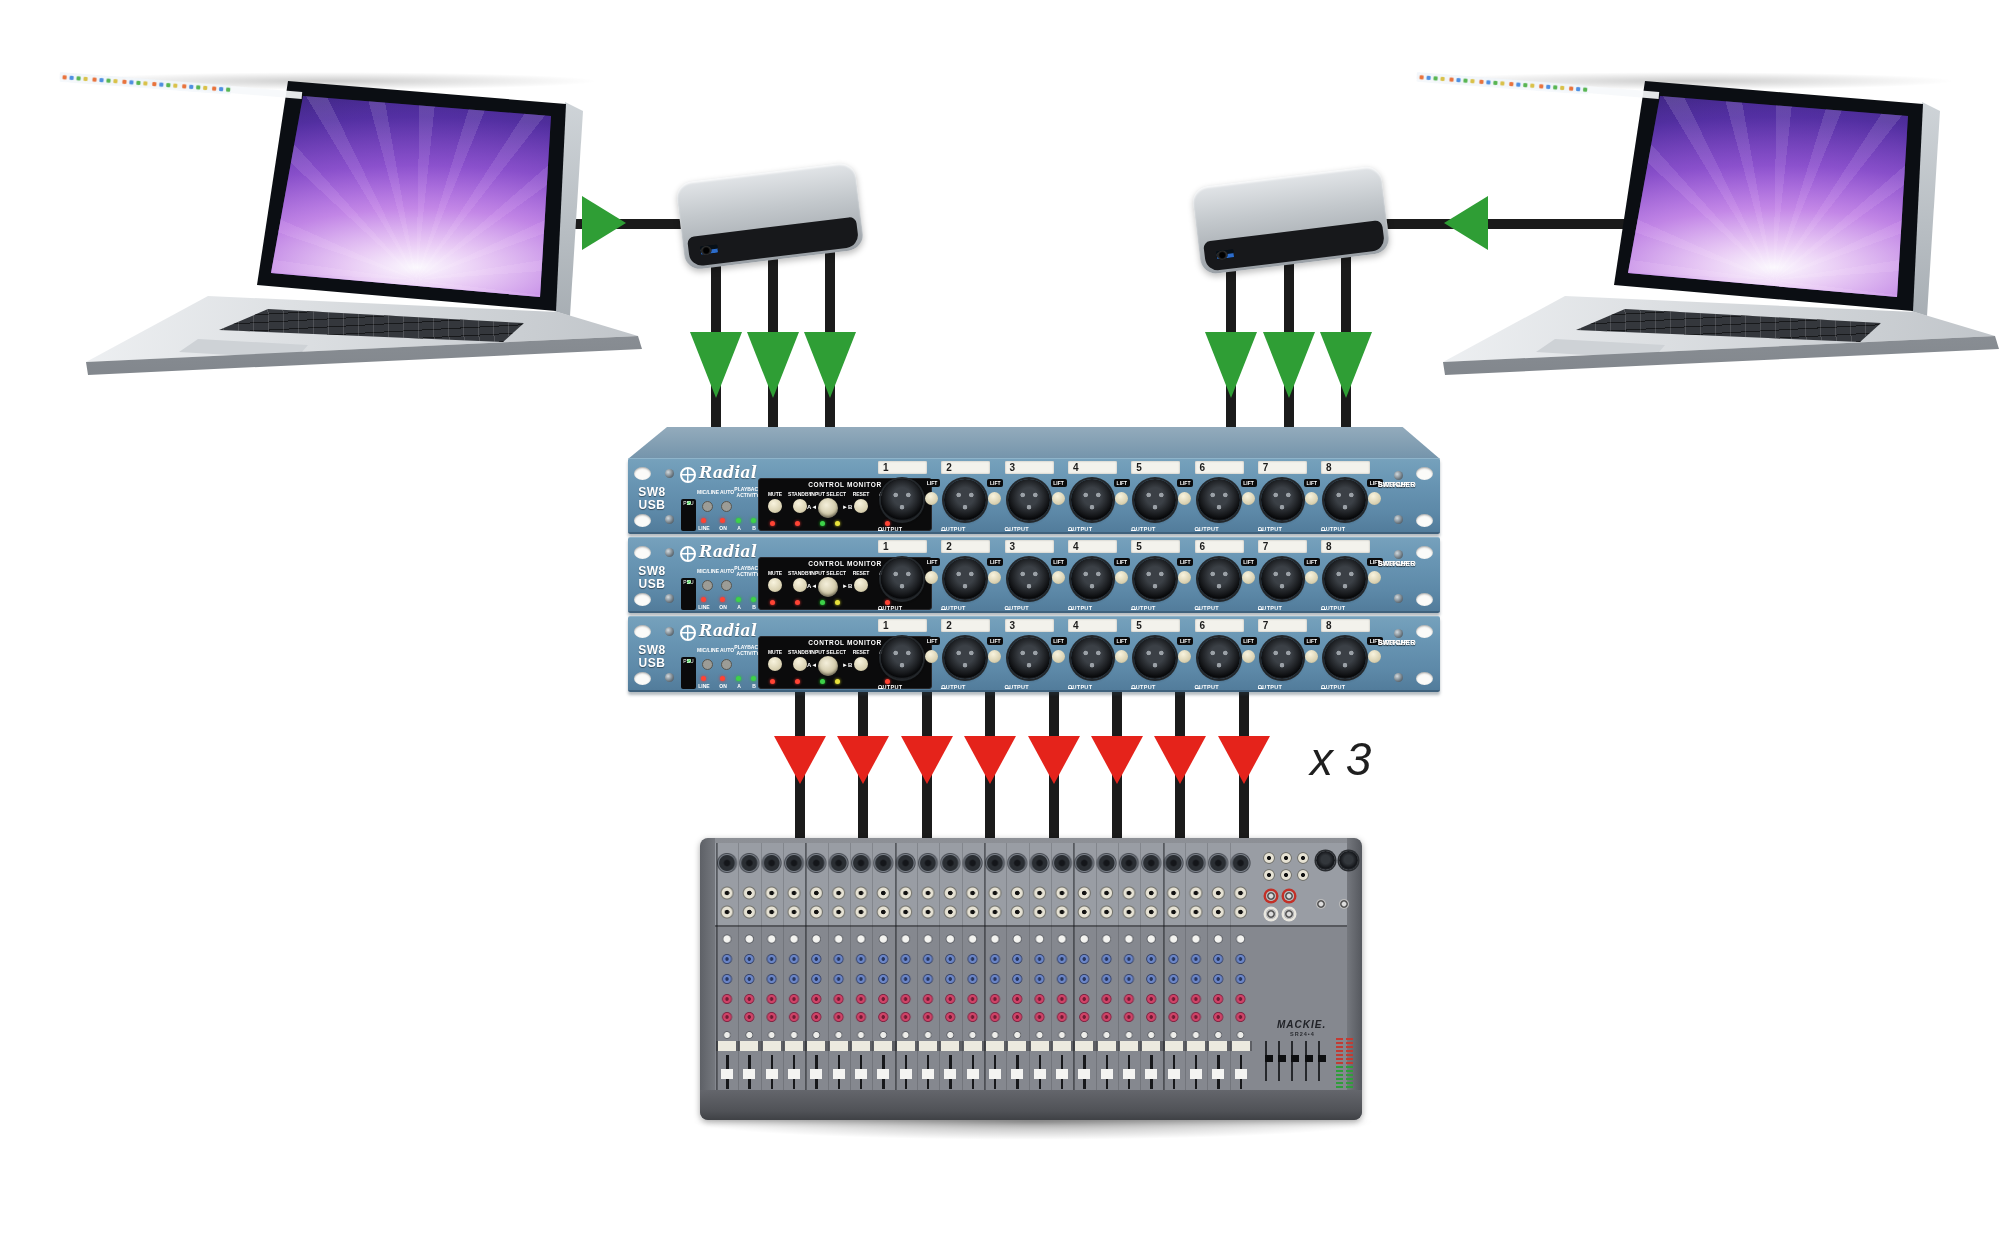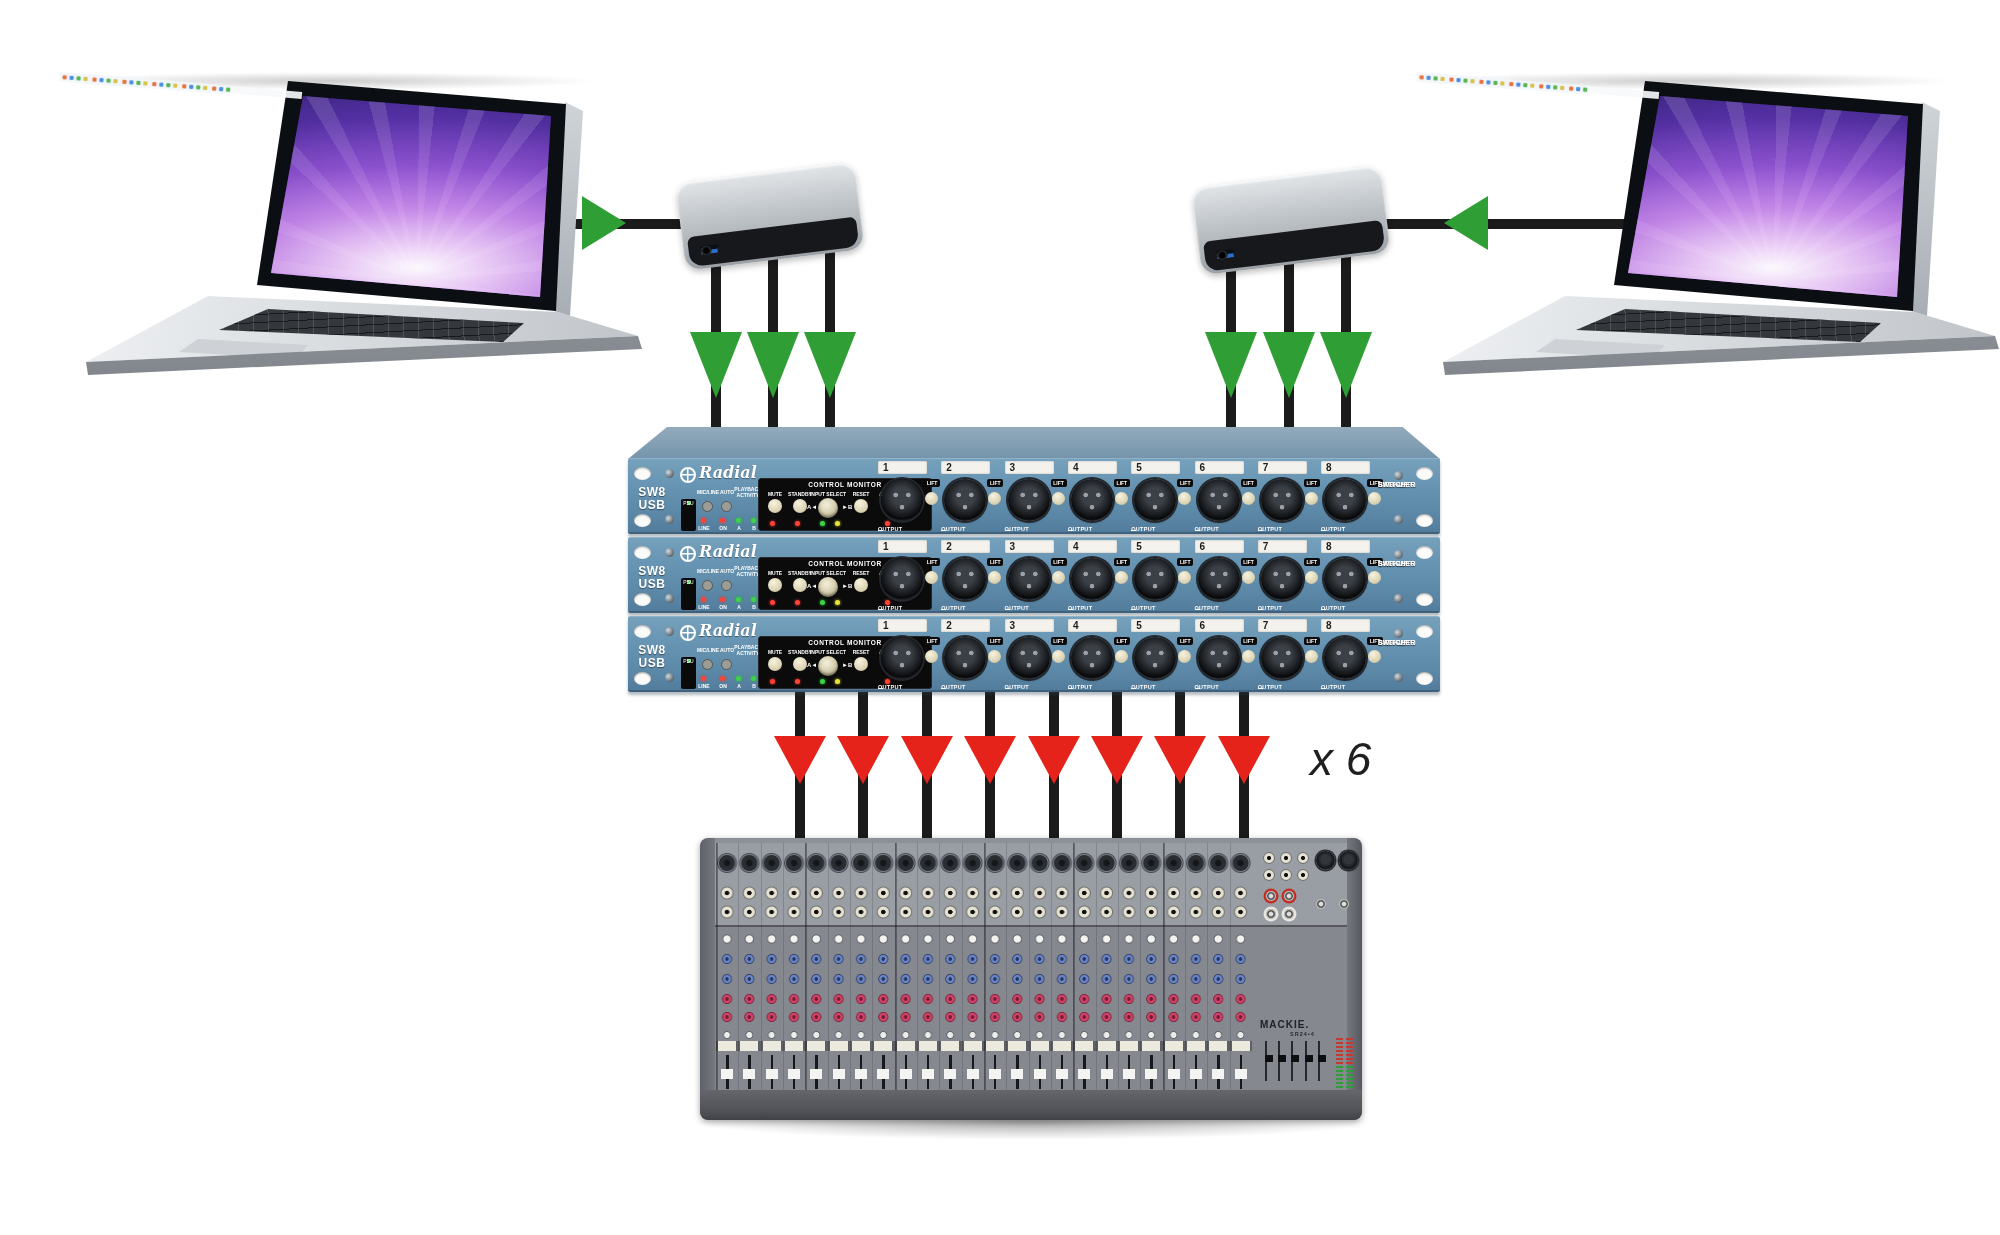--- a/index.html
+++ b/index.html
@@ -188,21 +188,21 @@
       background:repeating-linear-gradient(90deg,rgba(0,0,0,.3) 0 2px,#eceadf 2px 20px,rgba(0,0,0,.3) 20px 22.33px);}
   .mx-ftracks{left:1px;top:128px;width:536px;height:34px;
       background:repeating-linear-gradient(90deg,rgba(0,0,0,0) 0 10px,#17181b 10px 12.5px,rgba(0,0,0,0) 12.5px 22.33px);}
   .mx-fcaps{left:1px;top:142px;width:536px;height:10px;
       background:repeating-linear-gradient(90deg,rgba(0,0,0,0) 0 5px,#f4f4f2 5px 17px,rgba(0,0,0,0) 17px 22.33px);}
   .mx-seps{left:16px;top:5px;width:536px;height:247px;z-index:2;
       background:
         repeating-linear-gradient(90deg,rgba(18,20,24,.38) 0 2px,rgba(0,0,0,0) 2px 89.32px),
         repeating-linear-gradient(90deg,rgba(28,30,34,.18) 0 1px,rgba(0,0,0,0) 1px 22.33px);}
   .mx-master{left:545px;top:89px;width:100px;height:163px;}
-  .mx-brand{left:0;top:3px;font-size:10px;font-weight:bold;color:#202227;
+  .mx-brand{left:17px;top:3px;font-size:10px;font-weight:bold;font-style:italic;color:#202227;
       letter-spacing:1px;}
   .mx-model{left:30px;top:15px;font-size:5.5px;font-weight:bold;color:#2a2c31;letter-spacing:1px;}
   .mx-eq{left:5px;top:25px;width:66px;height:40px;
       background:repeating-linear-gradient(90deg,#26282c 0 2px,rgba(0,0,0,0) 2px 13.2px);}
   .mx-eqcaps{left:5px;top:39px;width:66px;height:7px;
       background:repeating-linear-gradient(90deg,#0d0e10 0 8px,rgba(0,0,0,0) 8px 13.2px);}
   .mx-meters{left:76px;top:22px;width:17px;height:66px;
       background:
         linear-gradient(90deg,rgba(0,0,0,0) 0 7px,#85888f 7px 10px,rgba(0,0,0,0) 10px),
         repeating-linear-gradient(0deg,#c23b33 0 2px,rgba(0,0,0,0) 2px 4px);}
@@ -809,21 +809,21 @@
       <div class="redcable" style="--i: 6;">
       <div class="rc-line"></div>
       <div class="arr-down-red rc-arrow"></div>
     </div>
       <div class="redcable" style="--i: 7;">
       <div class="rc-line"></div>
       <div class="arr-down-red rc-arrow"></div>
     </div>
     </div>
 
-  <div class="multiplier">x 6</div>
+  <div class="multiplier">x 3</div>
 
   <div class="mixer">
     <div class="mx-shadow"></div>
     <div class="mx-body">
       <div class="mx-rail-l"></div>
       <div class="mx-rail-r"></div>
       <div class="mx-top">
         <div class="mx-xlrs"></div>
         <div class="mx-jrow" style="top:41px;"></div>
         <div class="mx-jrow" style="top:60px;"></div>

